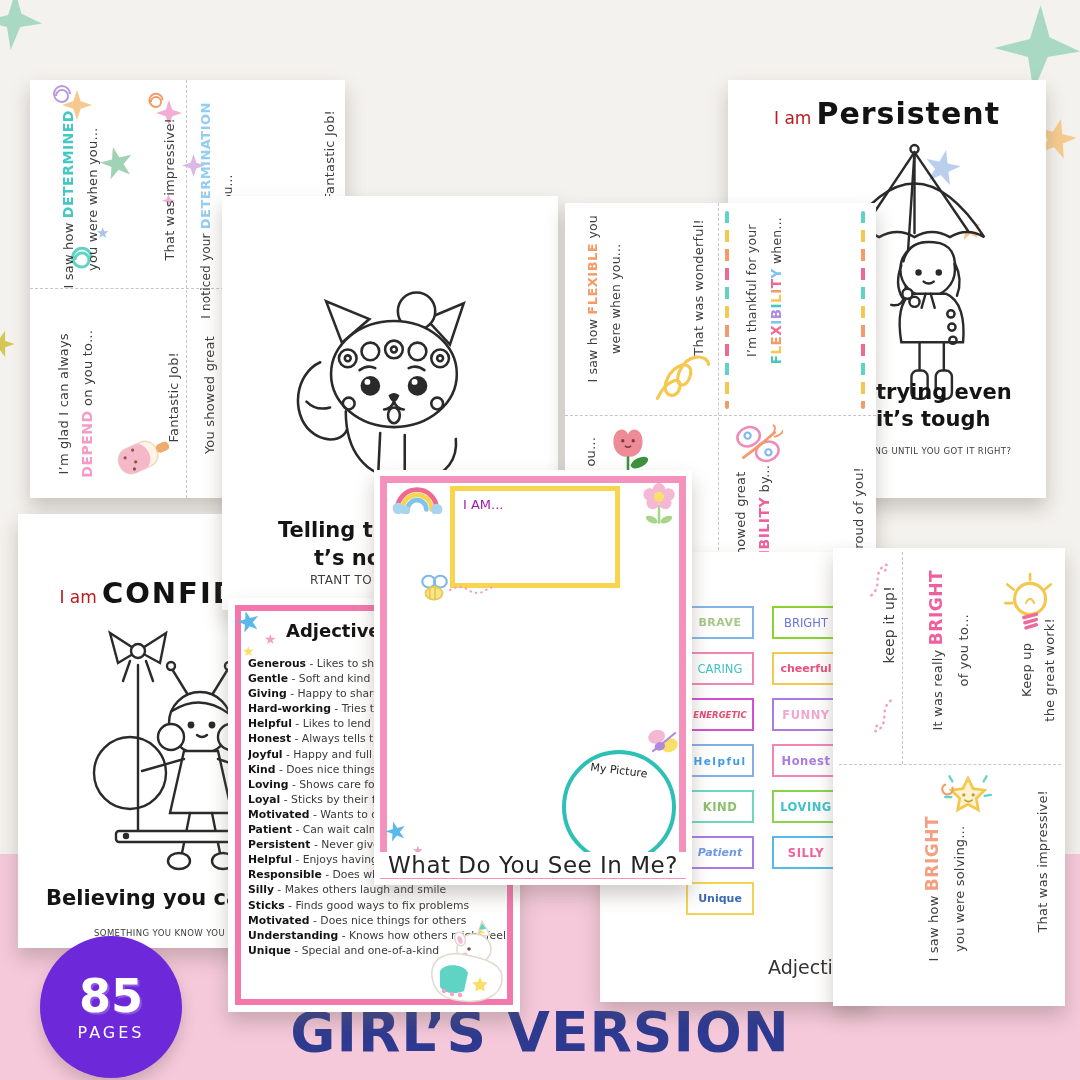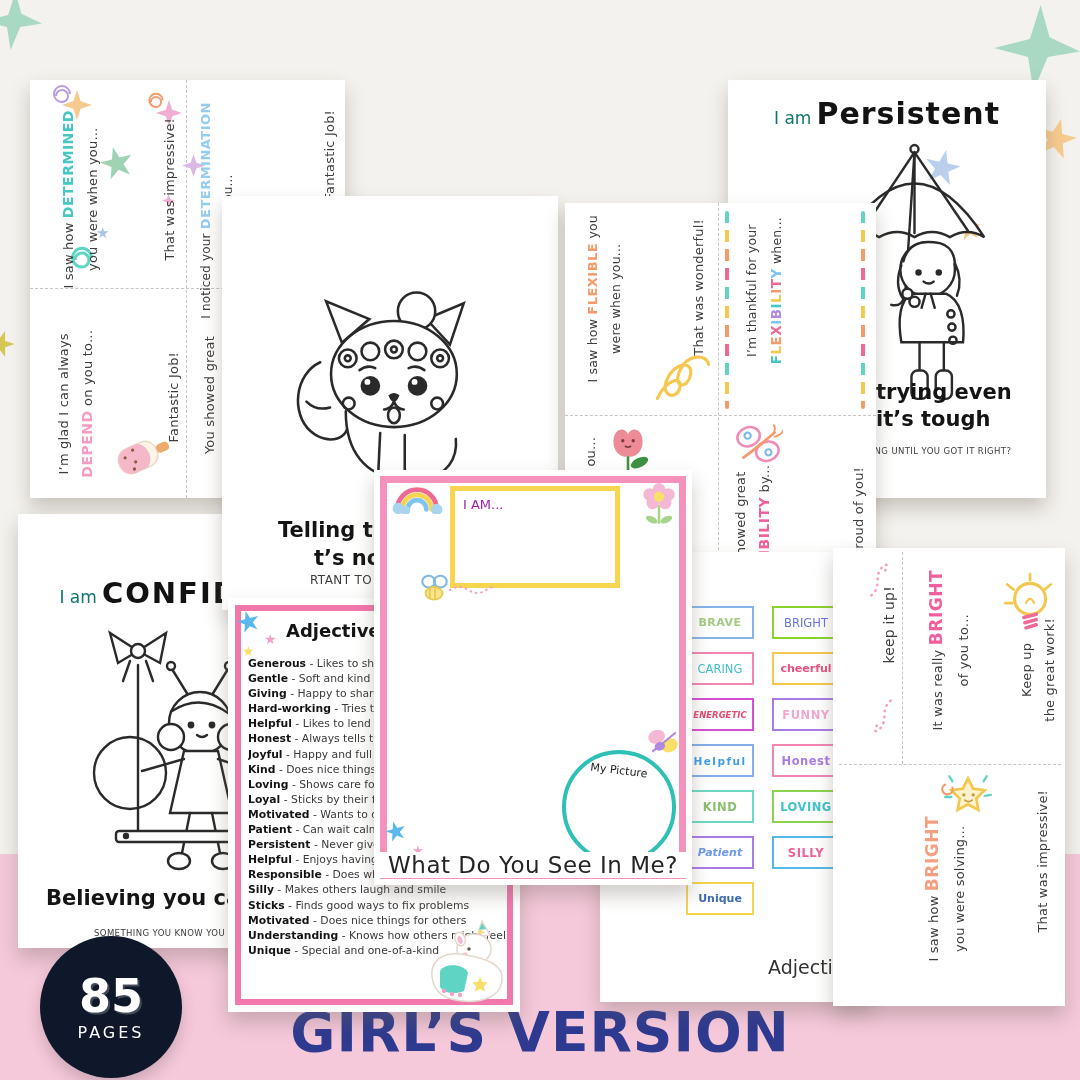--- a/index.html
+++ b/index.html
@@ -13,21 +13,21 @@
     box-shadow:0 8px 14px rgba(90,80,80,.25);}
   .badge .num{font-size:46px;font-weight:700;line-height:1;text-shadow:2px 2px 0 rgba(255,255,255,.22);}
   .badge .lbl{font-size:16px;letter-spacing:3px;margin-top:4px;}
   .page{position:absolute;background:#fff;box-shadow:0 10px 18px rgba(110,100,92,.33);}
   .cutv{position:absolute;top:0;border-left:1px dashed #c6c6c6;}
   .cuth{position:absolute;left:0;border-top:1px dashed #c6c6c6;}
   .vt{position:absolute;transform-origin:0 0;transform:rotate(-90deg) translateX(-100%);
     white-space:nowrap;text-align:center;font-size:13px;line-height:1.8;color:#3d3d3d;letter-spacing:.2px;}
   .kw{font-weight:700;font-size:14px;letter-spacing:.5px;}
   .ptitle{position:absolute;width:100%;text-align:center;}
-  .tpre{font-size:17px;color:#0f766e;}
+  .tpre{font-size:17px;color:#b91c1c;}
   .tword{font-size:32px;font-weight:800;color:#121212;letter-spacing:1px;}
   .bigcap{position:absolute;font-weight:700;font-size:21px;color:#141414;white-space:nowrap;}
   .smallcap{position:absolute;font-size:8.5px;color:#3c3c3c;letter-spacing:.4px;white-space:nowrap;}
   .star5{position:absolute;line-height:1;font-family:"DejaVu Sans",sans-serif;}
   .deco{position:absolute;}
   .frame{position:absolute;inset:7px;border:6px solid #f278ac;pointer-events:none;}
   .frame2{position:absolute;inset:6px;border:7px solid #f592bb;pointer-events:none;}
   .iambox{position:absolute;left:76px;top:16px;width:160px;height:92px;border:5px solid #f8d54e;}
   .iambox span{display:block;padding:6px 0 0 8px;font-size:13px;color:#a21caf;}
   .piccircle{position:absolute;left:188px;top:280px;width:106px;height:106px;border:4px solid #2fc0b5;
@@ -445,18 +445,18 @@
       </svg>
     <div class="vt" style="left:84px;top:268px">
       <span>I saw how </span><span class="kw" style="font-size: 17px; color: rgb(245, 159, 130);">BRIGHT</span><br>
       <span>you were solving...</span>
     </div>
     <div class="vt" style="left:198px;top:242px">
       <span>That was impressive!</span>
     </div>
   </div>
 
-  <div class="badge" style="background: #0f172a;">
+  <div class="badge" style="background: #6d28d9;">
     <span class="num">85</span>
     <span class="lbl">PAGES</span>
   </div>
 
 </div>
 
 </body></html>

